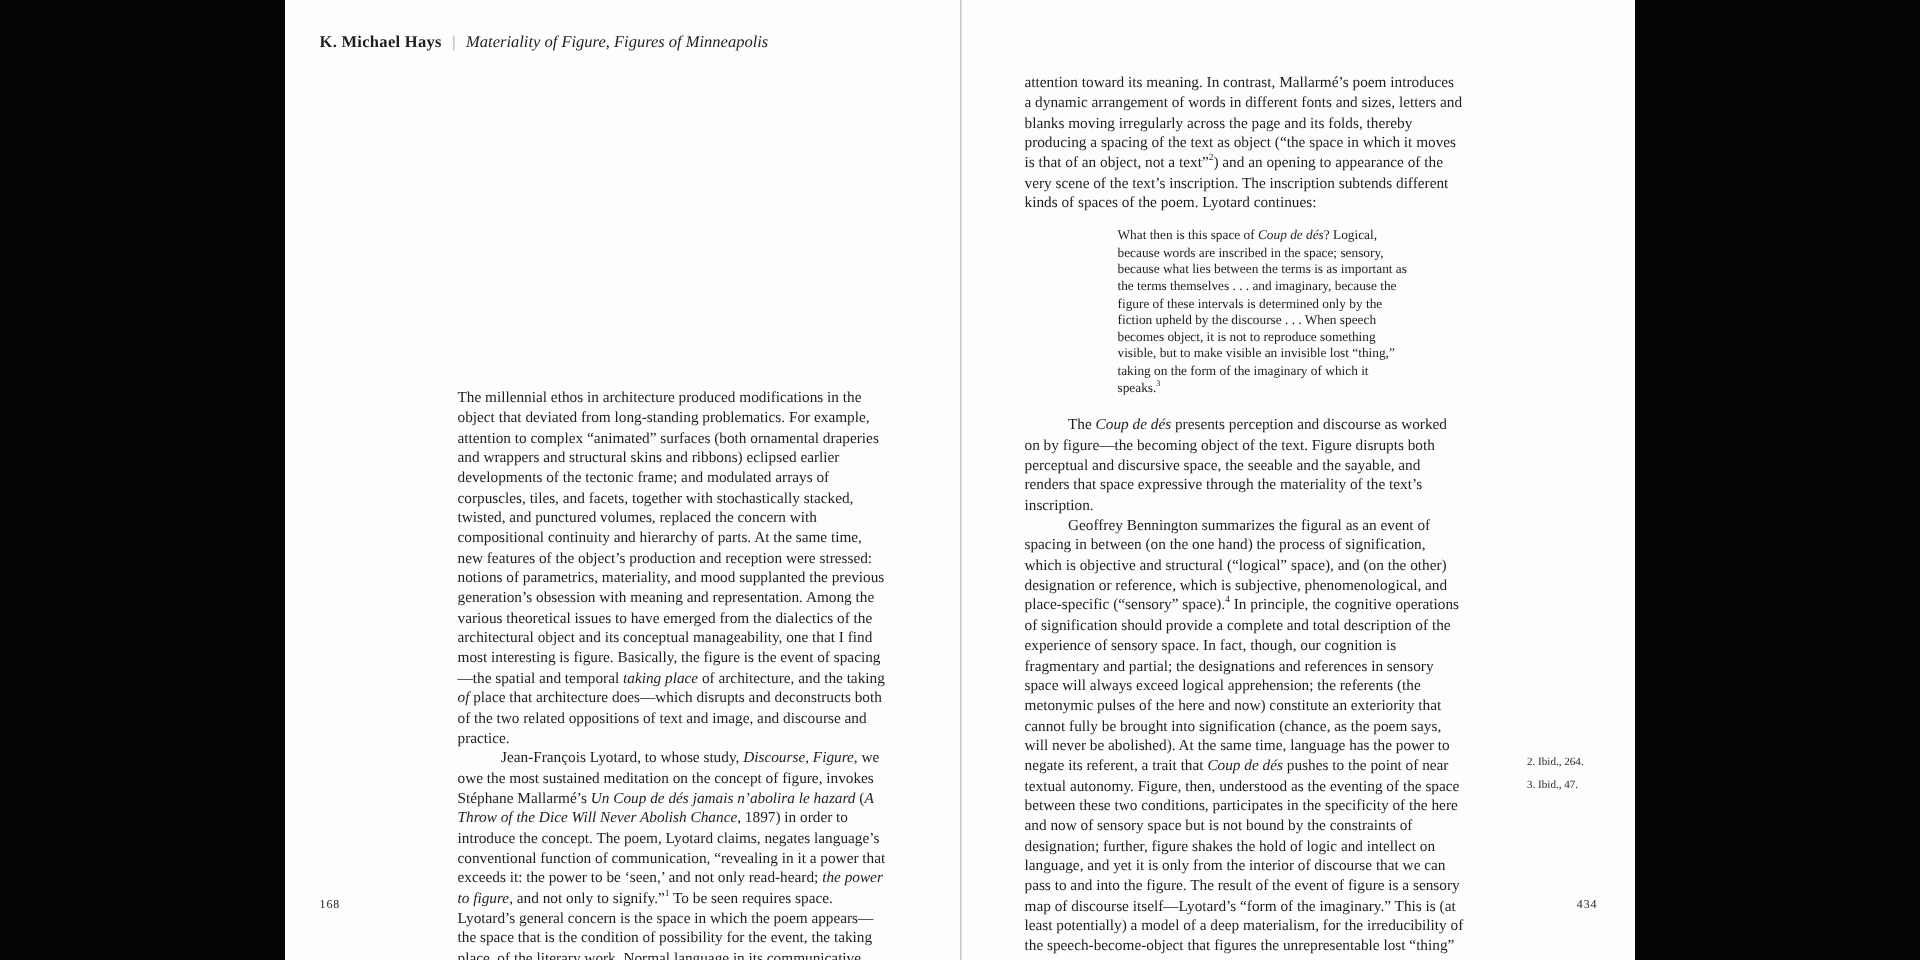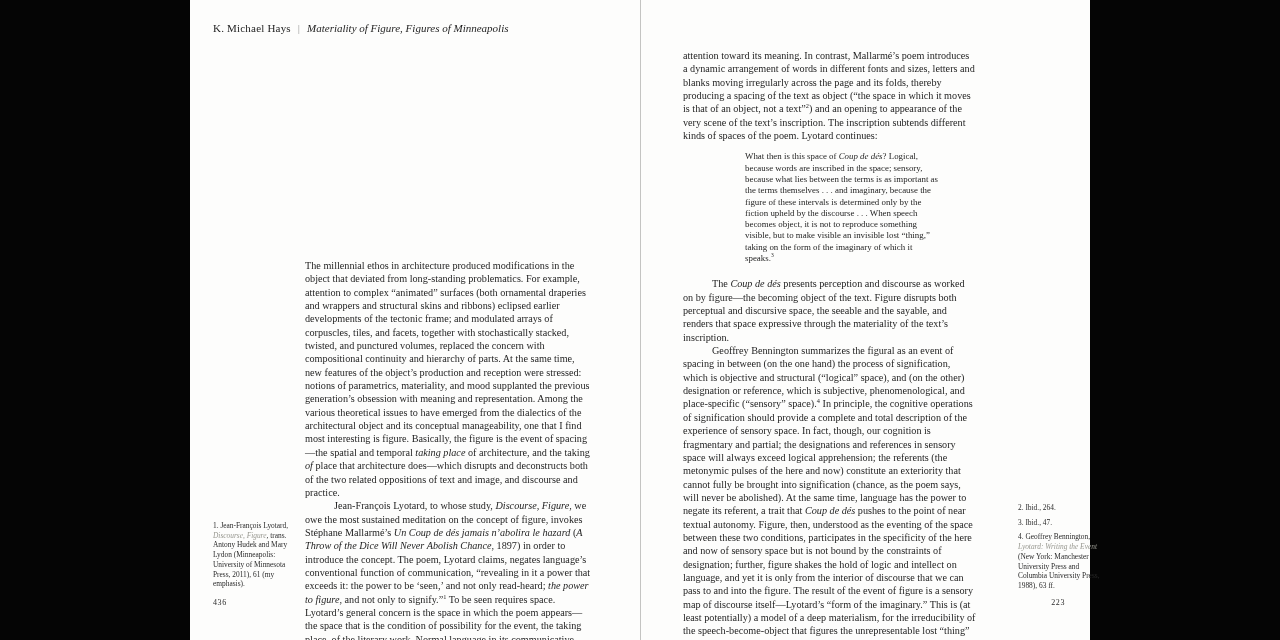--- a/index.html
+++ b/index.html
@@ -2,21 +2,21 @@
 <html><head>
 <meta charset="utf-8">
 <style>
   html,body{margin:0;padding:0;background:#000;}
   .stage{position:relative;width:1280px;height:640px;background:#050505;overflow:hidden;
          font-family:"Liberation Serif","DejaVu Serif",serif;color:#1e1e1e;
          -webkit-font-smoothing:antialiased;}
   .paper{position:absolute;left:190px;top:0;width:900px;height:640px;background:#fdfdfc;}
   .gutter-line{position:absolute;left:640px;top:0;width:1px;height:640px;background:#c4c4c2;}
   .page-header{position:absolute;left:213px;top:22px;font-size:11px;white-space:nowrap;}
-  .page-header .author{font-weight:normal;letter-spacing:.2px;}
+  .page-header .author{font-weight:bold;letter-spacing:.2px;}
   .page-header .sep{color:#9a9a9a;padding:0 7px;font-weight:normal;}
   .page-header .essay-title{font-style:italic;}
   .body-col{position:absolute;font-size:10.2px;line-height:13.35px;text-align:left;}
   .left-col{left:305px;top:219px;width:289px;margin-top:40px;}
   .right-col{left:683px;top:49px;width:293px;}
   .body-col p{margin:0;}
   .body-col p.indent{text-indent:29px;}
   .quote{font-size:8.9px;line-height:11.3px;margin:9px 38px 13px 62px;}
   .footnotes{position:absolute;font-size:7.4px;line-height:9.7px;color:#2a2a2a;}
   .fn-left{left:213px;top:521px;width:82px;}
@@ -38,33 +38,29 @@
 
   <div class="page-header">
     <span class="author">K. Michael Hays</span><span class="sep">|</span><span class="essay-title">Materiality of Figure, Figures of Minneapolis</span>
   </div>
 
   <div class="body-col left-col">
     <p><span>The millennial ethos in architecture produced modifications in the object that deviated from long-standing problematics. For example, attention to complex “animated” surfaces (both ornamental draperies and wrappers and structural skins and ribbons) eclipsed earlier developments of the tectonic frame; and modulated arrays of corpuscles, tiles, and facets, together with stochastically stacked, twisted, and punctured volumes, replaced the concern with compositional continuity and hierarchy of parts. At the same time, new features of the object’s production and reception were stressed: notions of parametrics, materiality, and mood supplanted the previous generation’s obsession with meaning and representation. Among the various theoretical issues to have emerged from the dialectics of the architectural object and its conceptual manageability, one that I find most interesting is figure. Basically, the figure is the event of spacing—the spatial and temporal </span><i>taking place</i><span> of architecture, and the taking </span><i>of</i><span> place that architecture does—which disrupts and deconstructs both of the two related oppositions of text and image, and discourse and practice.</span></p>
     <p class="indent"><span>Jean-François Lyotard, to whose study, </span><i>Discourse, Figure</i><span>, we owe the most sustained meditation on the concept of figure, invokes Stéphane Mallarmé’s </span><i>Un Coup de dés jamais n’abolira le hazard</i><span> (</span><i>A Throw of the Dice Will Never Abolish Chance</i><span>, 1897) in order to introduce the concept. The poem, Lyotard claims, negates language’s conventional function of communication, “revealing in it a power that exceeds it: the power to be ‘seen,’ and not only read-heard; </span><i>the power to figure</i><span>, and not only to signify.”</span><sup>1</sup><span> To be seen requires space. Lyotard’s general concern is the space in which the poem appears—the space that is the condition of possibility for the event, the taking place, of the literary work. Normal language in its communicative function suppresses the presence of its words as well as its material support (the graphic image on a page) in order to turn our</span></p>
   </div>
 
-  <div class="footnotes fn-left">
-    <p><span>1. Jean-François Lyotard, </span><i class="muted">Discourse, Figure</i><span>, trans. Antony Hudek and Mary Lydon (Minneapolis: University of Minnesota Press, 2011), 61 (my emphasis).</span></p>
-  </div>
 
-  <div class="pagenum pn-left">436</div>
+  <div class="pagenum pn-left">168</div>
 
   <div class="body-col right-col">
     <p><span>attention toward its meaning. In contrast, Mallarmé’s poem introduces a dynamic arrangement of words in different fonts and sizes, letters and blanks moving irregularly across the page and its folds, thereby producing a spacing of the text as object (“the space in which it moves is that of an object, not a text”</span><sup>2</sup><span>) and an opening to appearance of the very scene of the text’s inscription. The inscription subtends different kinds of spaces of the poem. Lyotard continues:</span></p>
     <div class="quote"><span>What then is this space of </span><i>Coup de dés</i><span>? Logical, because words are inscribed in the space; sensory, because what lies between the terms is as important as the terms themselves . . . and imaginary, because the figure of these intervals is determined only by the fiction upheld by the discourse . . . When speech becomes object, it is not to reproduce something visible, but to make visible an invisible lost “thing,” taking on the form of the imaginary of which it speaks.</span><sup>3</sup></div>
     <p class="indent"><span>The </span><i>Coup de dés</i><span> presents perception and discourse as worked on by figure—the becoming object of the text. Figure disrupts both perceptual and discursive space, the seeable and the sayable, and renders that space expressive through the materiality of the text’s inscription.</span></p>
     <p class="indent"><span>Geoffrey Bennington summarizes the figural as an event of spacing in between (on the one hand) the process of signification, which is objective and structural (“logical” space), and (on the other) designation or reference, which is subjective, phenomenological, and place-specific (“sensory” space).</span><sup>4</sup><span> In principle, the cognitive operations of signification should provide a complete and total description of the experience of sensory space. In fact, though, our cognition is fragmentary and partial; the designations and references in sensory space will always exceed logical apprehension; the referents (the metonymic pulses of the here and now) constitute an exteriority that cannot fully be brought into signification (chance, as the poem says, will never be abolished). At the same time, language has the power to negate its referent, a trait that </span><i>Coup de dés</i><span> pushes to the point of near textual autonomy. Figure, then, understood as the eventing of the space between these two conditions, participates in the specificity of the here and now of sensory space but is not bound by the constraints of designation; further, figure shakes the hold of logic and intellect on language, and yet it is only from the interior of discourse that we can pass to and into the figure. The result of the event of figure is a sensory map of discourse itself—Lyotard’s “form of the imaginary.” This is (at least potentially) a model of a deep materialism, for the irreducibility of the speech-become-object that figures the unrepresentable lost “thing” of discourse marks a shift from</span></p>
   </div>
 
   <div class="footnotes fn-right">
     <p><span>2. Ibid., 264.</span></p>
     <p><span>3. Ibid., 47.</span></p>
-    <p><span>4. Geoffrey Bennington, </span><i class="muted">Lyotard: Writing the Event</i><span> (New York: Manchester University Press and Columbia University Press, 1988), 63 ff.</span></p>
   </div>
 
-  <div class="pagenum pn-right">223</div>
+  <div class="pagenum pn-right">434</div>
 </div>
 
 </body></html>

